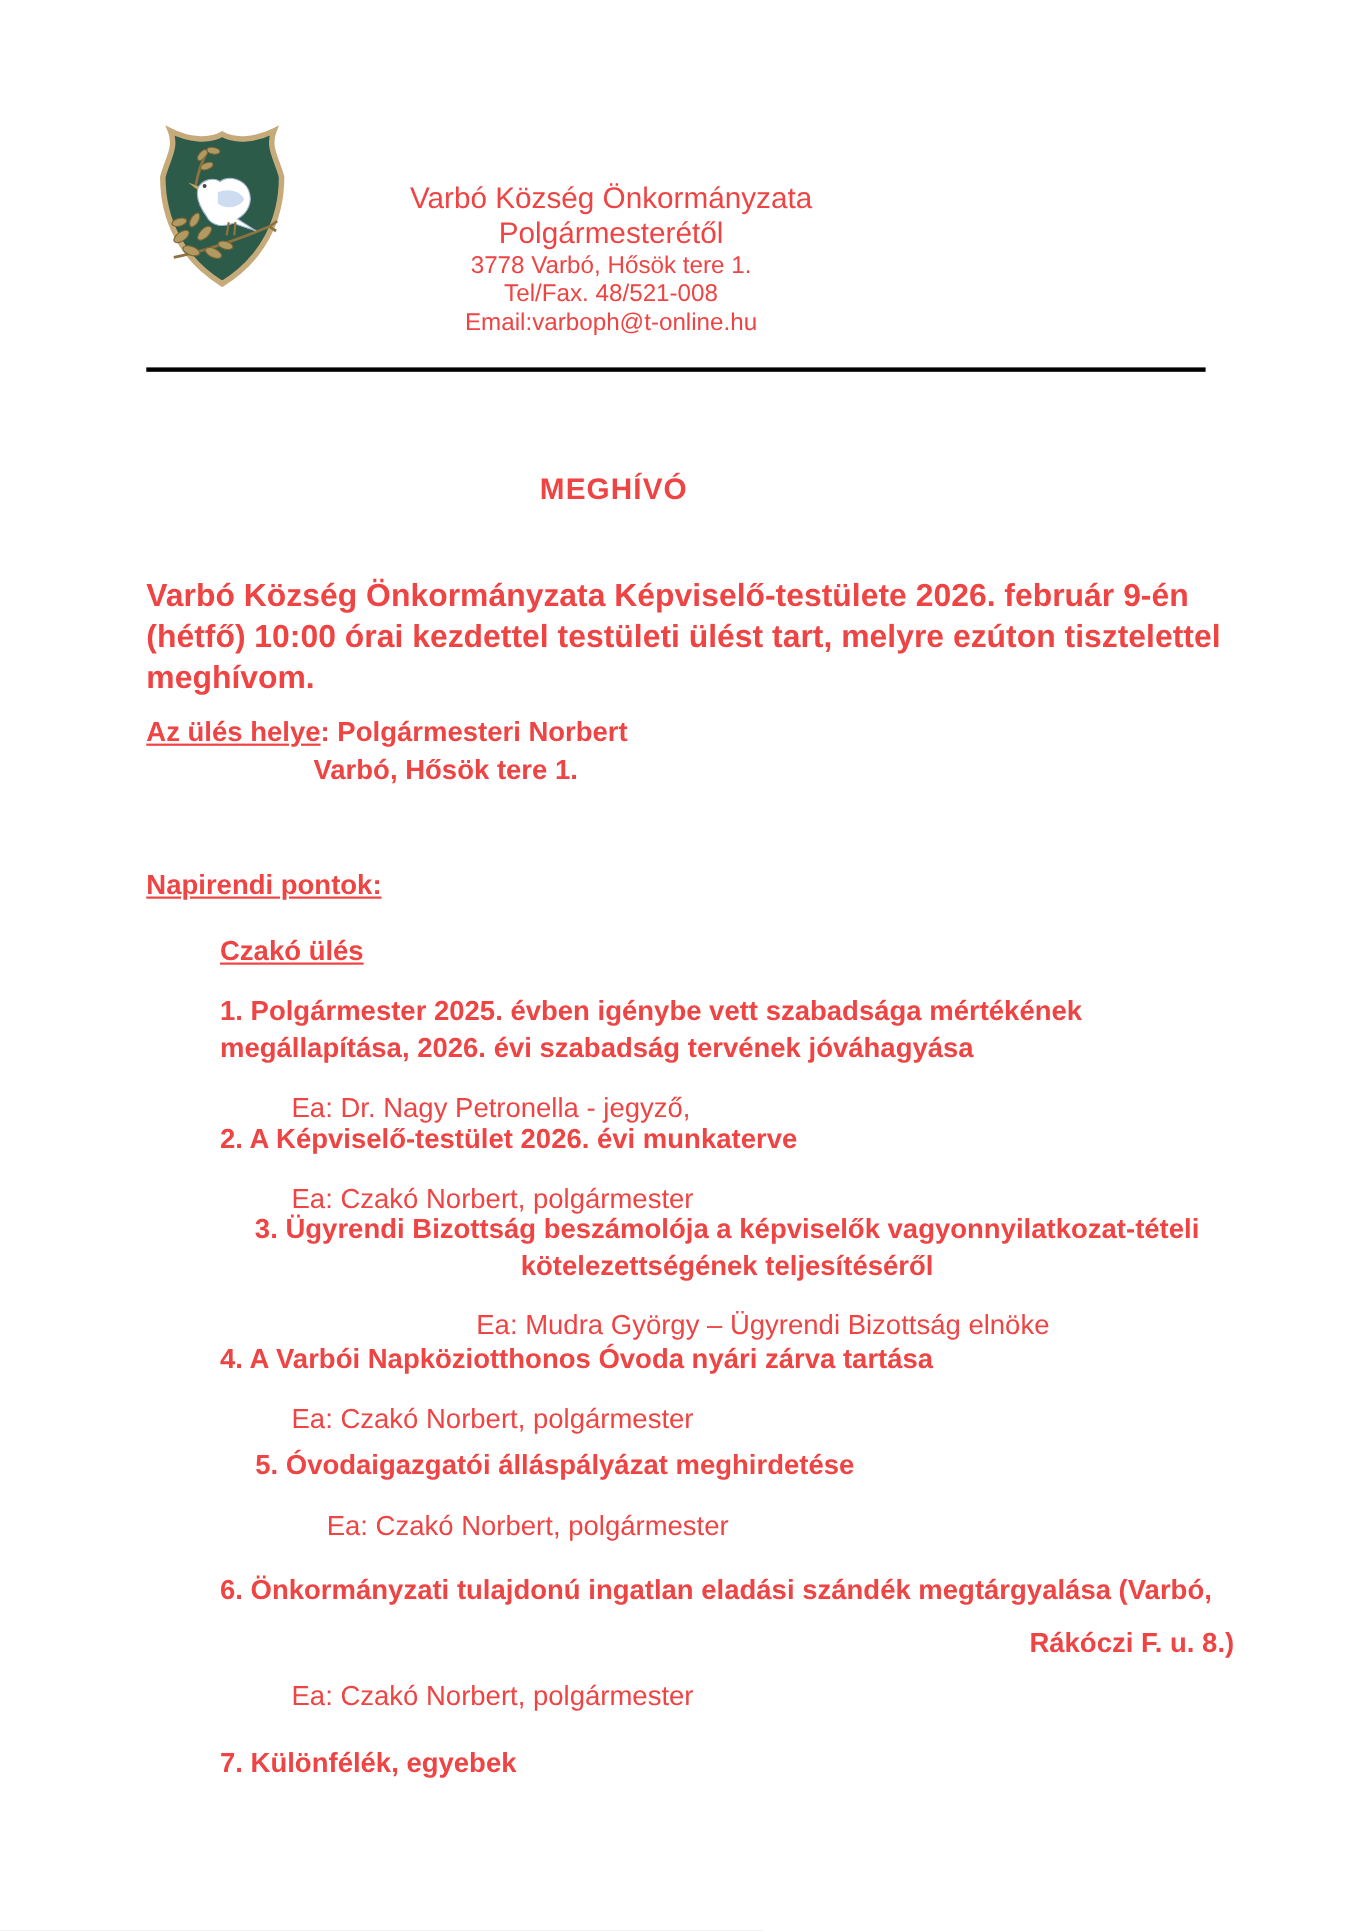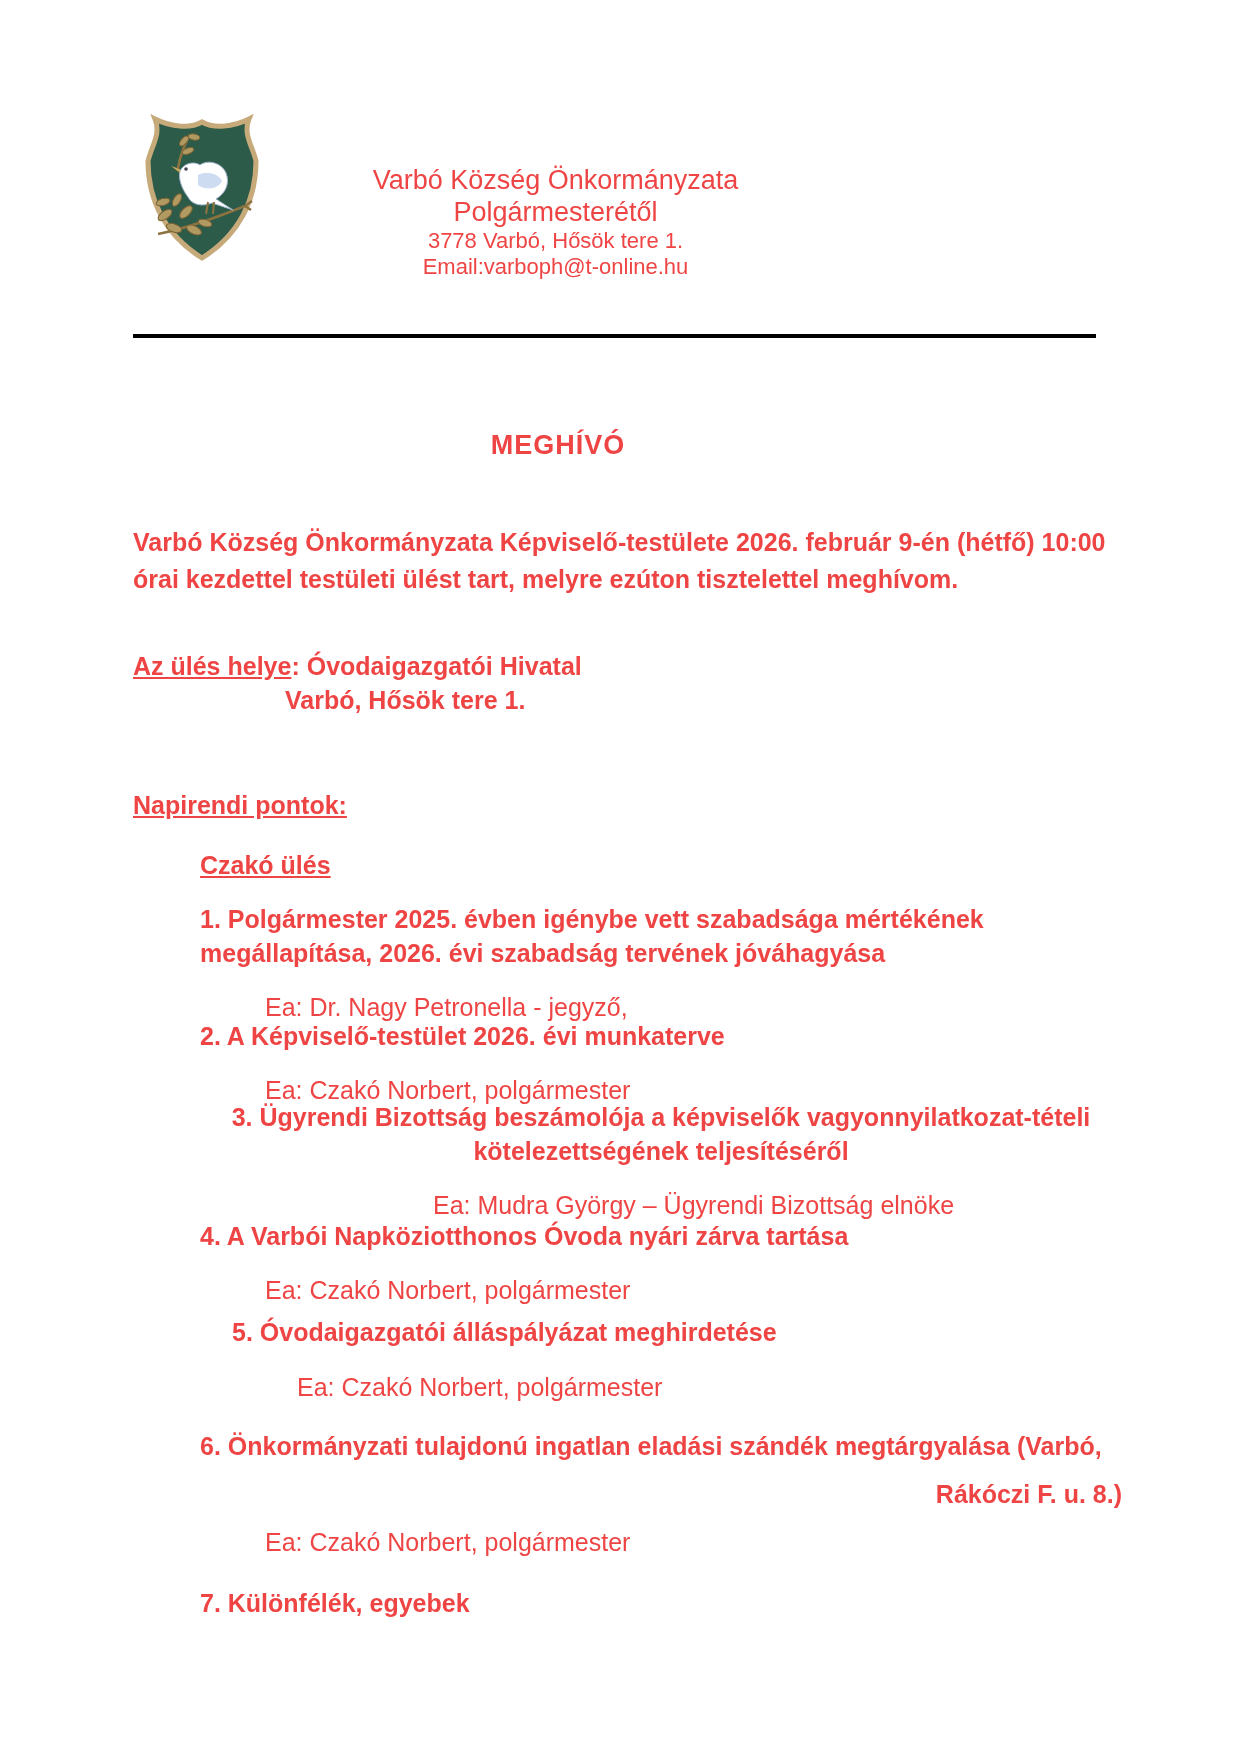--- a/index.html
+++ b/index.html
@@ -21,21 +21,21 @@
   .org-line { font-size:27px; line-height:32px; }
   .addr-line { font-size:22px; line-height:26px; }
   .rule { position:absolute; left:133px; top:334px; width:963px; height:4px; background:#000; }
 
   .doc-title {
     position:absolute; left:133px; top:430px; width:850px;
     text-align:center; font-weight:bold; font-size:27px; letter-spacing:1px;
   }
   .intro {
     position:absolute; left:133px; top:524px; width:988px;
-    font-weight:bold; font-size:25px; line-height:37px; margin:0;
+    font-weight:bold; font-size:29px; line-height:37px; margin:0;
   }
   .location {
     position:absolute; left:133px; top:649px; width:900px;
     font-weight:bold; font-size:25px; line-height:34px;
   }
   .location .line2 { padding-left:152px; }
   .underline { text-decoration:underline; }
   .agenda-heading {
     position:absolute; left:133px; top:791px;
     font-weight:bold; font-size:25px; text-decoration:underline;
@@ -93,31 +93,32 @@
         <circle cx="45" cy="57" r="1.8" fill="#445"></circle>
         <path d="M67 90 L65 102 M73 90 L72 102" stroke="#8d7340" stroke-width="2"></path>
       </g>
     </svg>
   </div>
 
   <div class="header-text">
     <div class="org-line">Varbó Község Önkormányzata</div>
     <div class="org-line">Polgármesterétől</div>
     <div class="addr-line">3778 Varbó, Hősök tere 1.</div>
+    <div class="addr-line">Tel/Fax. 48/521-008</div>
     <div class="addr-line">Email:varboph@t-online.hu</div>
   </div>
 
   <div class="rule"></div>
 
   <div class="doc-title">MEGHÍVÓ</div>
 
   <p class="intro">Varbó Község Önkormányzata Képviselő-testülete 2026. február 9-én (hétfő) 10:00 órai kezdettel testületi ülést tart, melyre ezúton tisztelettel meghívom.</p>
 
   <div class="location">
-    <div><span class="underline">Az ülés helye</span><span>: </span><span>Óvodaigazgatói Hivatal</span></div>
+    <div><span class="underline">Az ülés helye</span><span>: </span><span>Polgármesteri Norbert</span></div>
     <div class="line2">Varbó, Hősök tere 1.</div>
   </div>
 
   <div class="agenda-heading">Napirendi pontok:</div>
   <div class="session-type">Czakó ülés</div>
 
   <div class="agenda-item item-1">
     <div class="item-title">1. Polgármester 2025. évben igénybe vett szabadsága mértékének megállapítása, 2026. évi szabadság tervének jóváhagyása</div>
     <div class="presenter">Ea: Dr. Nagy Petronella - jegyző,</div>
   </div>

